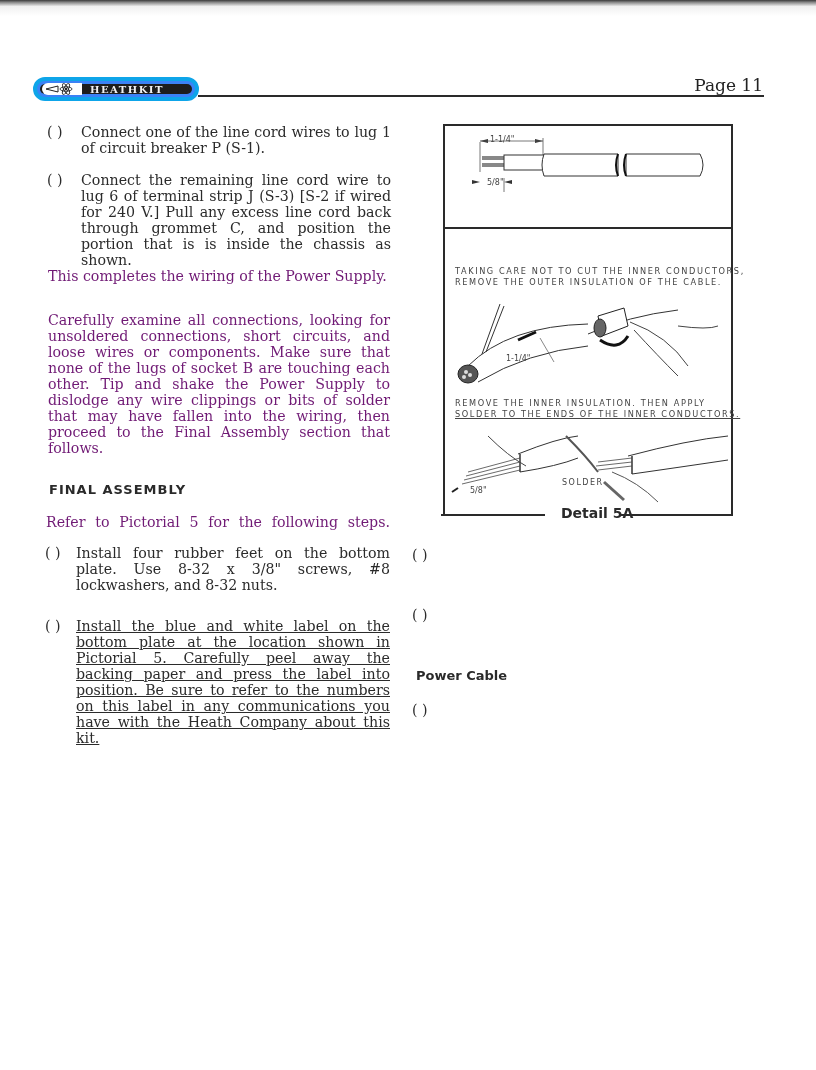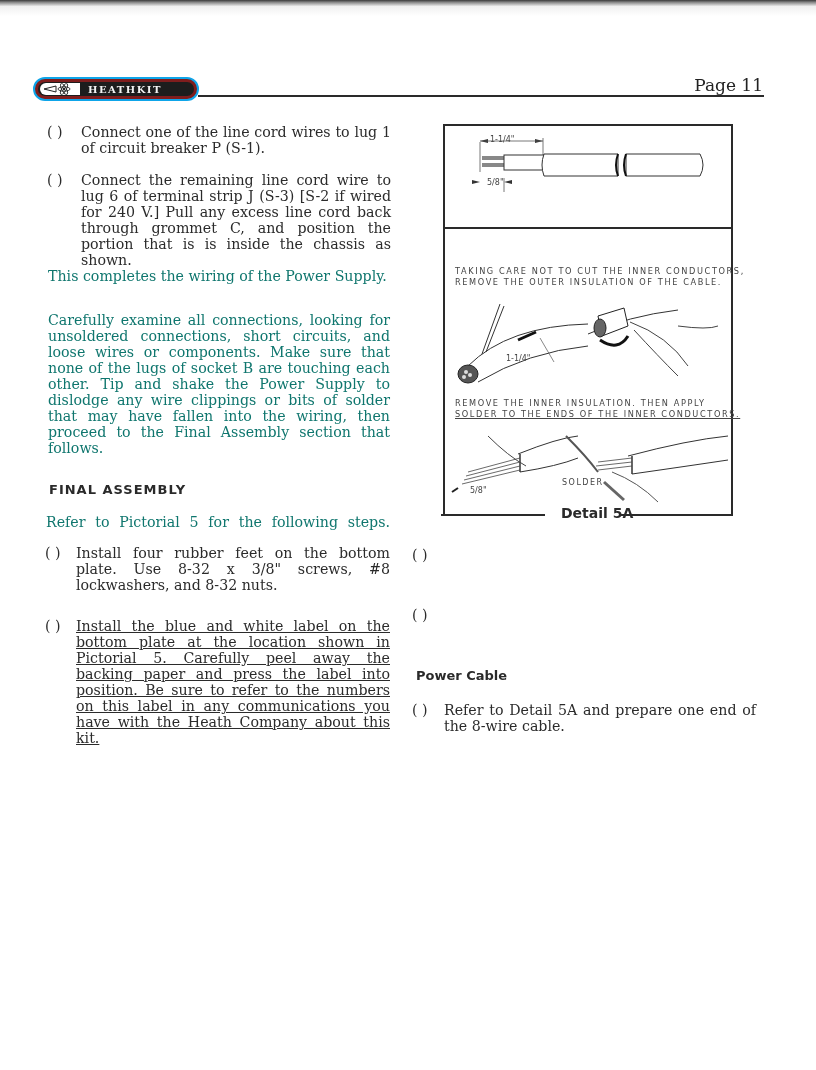--- a/index.html
+++ b/index.html
@@ -6,33 +6,33 @@
     html, body { width: 816px; height: 1070px; background: #ffffff; overflow: hidden; }
     body { position: relative; font-family: "DejaVu Serif", "Liberation Serif", serif; color: #2a2a2a; }
 
     .scan-top { position: absolute; left: 0; top: 0; width: 816px; height: 6px;
       background: linear-gradient(to bottom, #3a3a3a 0%, #8a8a8a 40%, #e6e6e6 100%); }
     .scan-top2 { position: absolute; left: 0; top: 6px; width: 816px; height: 10px;
       background: linear-gradient(to bottom, #f0f0f0, #ffffff); }
 
     
     .logo { position: absolute; left: 33px; top: 77px; width: 166px; height: 24px;
-      border: 2px solid #0ea5e9; border-radius: 12px 12px 12px 12px / 12px 12px 12px 12px;
-      background: #7f1d1d; }
+      border: 4px solid #0ea5e9; border-radius: 12px 12px 12px 12px / 12px 12px 12px 12px;
+      background: #3b82f6; }
     .logo-inner { position: absolute; left: 3px; top: 3px; right: 3px; bottom: 3px;
       border-radius: 9px; background: #1d1d1d; display: flex; align-items: center; }
     .logo-emblem { width: 40px; height: 100%; display: flex; align-items: center; justify-content: center;
       background: #fff; border-radius: 8px 0 0 8px; margin-left: 2px; height: 12px; }
     .logo-text { color: #f2f2f2; font-family: "DejaVu Serif", serif; font-weight: bold; font-size: 10px;
       letter-spacing: 1.5px; margin-left: 8px; }
     .header-rule { position: absolute; left: 198px; top: 95px; width: 566px; height: 2px; background: #2a2a2a; }
     .page-num { position: absolute; right: 53px; top: 75px; font-size: 17px; color: #222; }
 
     
-    .txt { position: absolute; font-size: 14.2px; line-height: 16px; color: #0f766e; text-align: justify; }
+    .txt { position: absolute; font-size: 14.2px; line-height: 16px; color: #701a75; text-align: justify; }
     .step { position: absolute; font-size: 14.2px; line-height: 16px; color: #2b2b2b; }
     .step .paren { position: absolute; left: 0; top: 0; }
     .step .body { position: absolute; left: 34px; top: 0; text-align: justify; }
 
     .h-sans { position: absolute; font-family: "DejaVu Sans", "Liberation Sans", sans-serif;
       font-weight: bold; color: #2a2a2a; }
 
     
     .fig { position: absolute; left: 443px; top: 124px; width: 290px; height: 392px;
       border: 2px solid #2a2a2a; border-bottom: none; }
@@ -173,14 +173,13 @@
 </div>
 
 <div class="step" style="left:412px; top:607px; width:344px; height:34px;">
   <span class="paren">(  )</span>
 </div>
 
 <div class="h-sans" style="left:416px; top:668px; font-size:13px;">Power Cable</div>
 
 <div class="step" style="left:412px; top:702px; width:344px; height:34px;">
   <span class="paren">(  )</span>
-  <span class="body" style="left:32px; width:312px;">Refer to Detail 5A and prepare one end of the 8-wire cable.</span>
 </div>
 
 </body></html>

